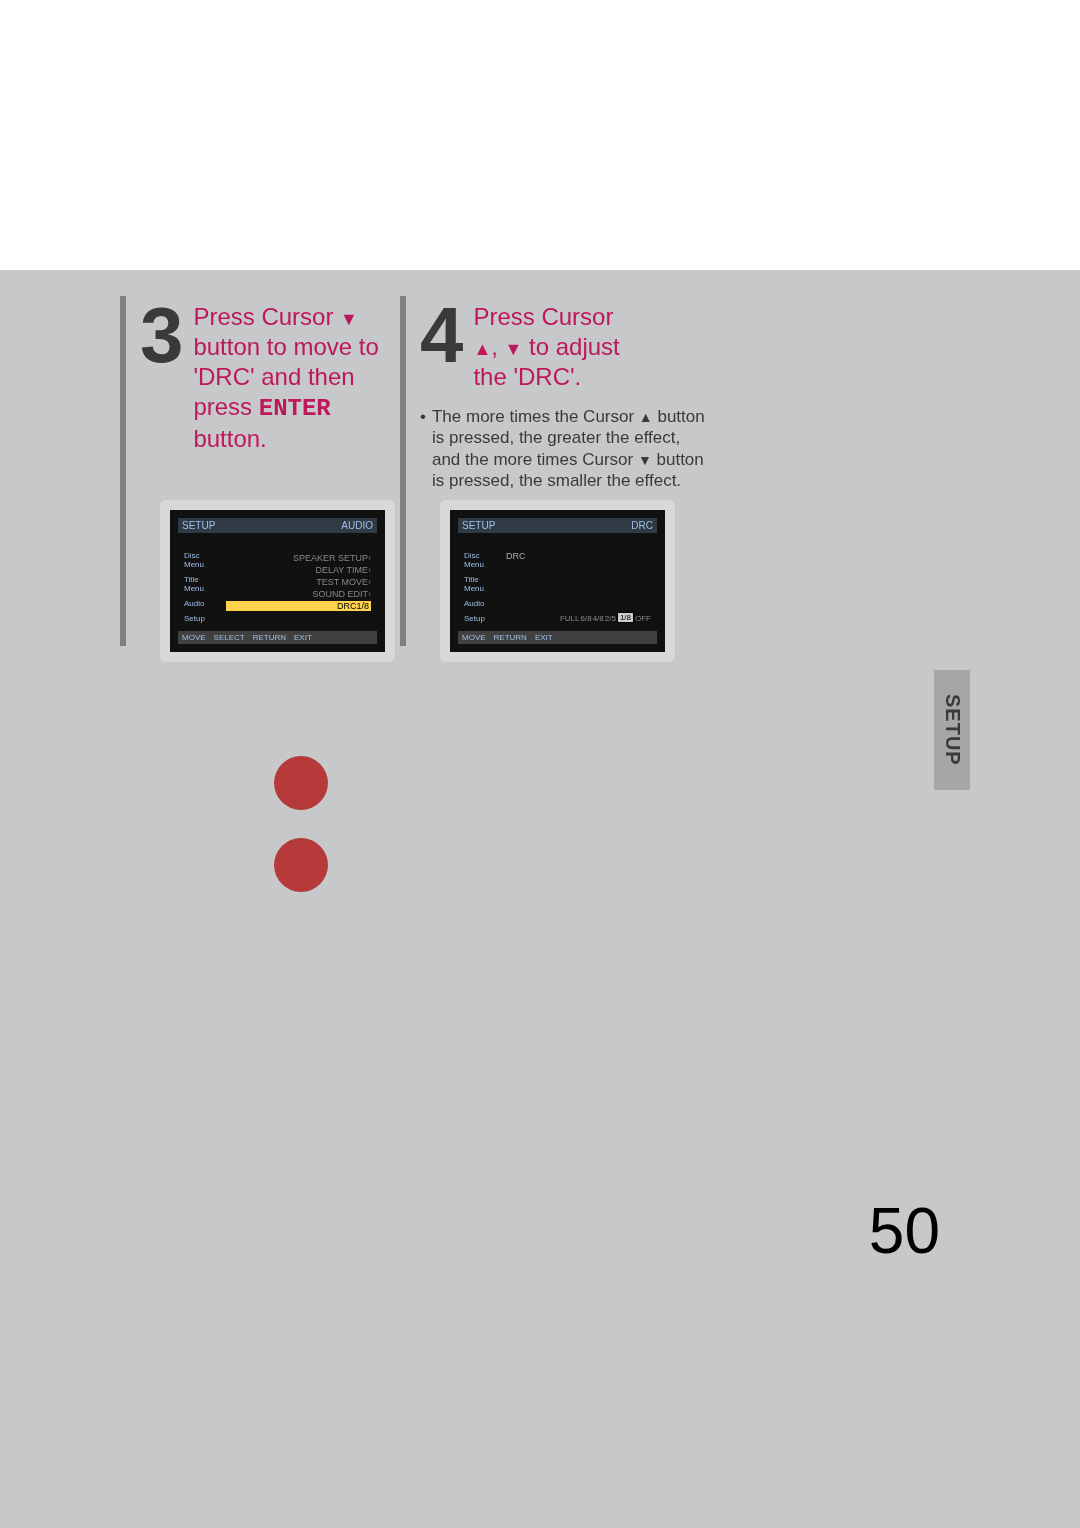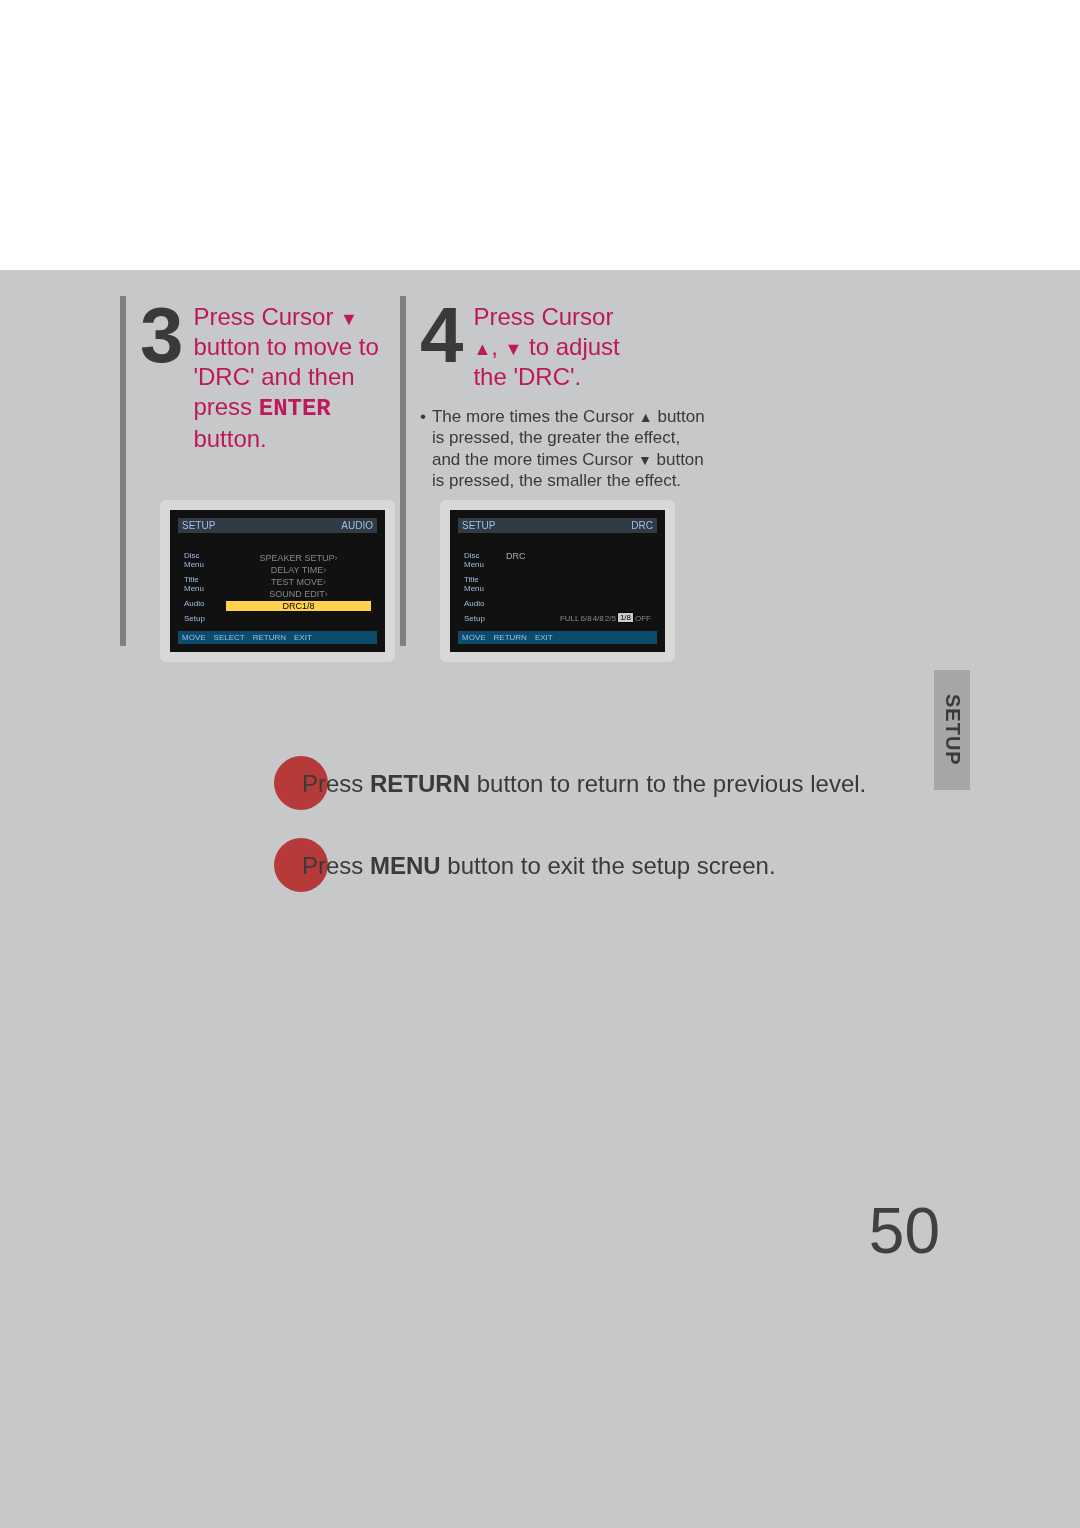--- a/index.html
+++ b/index.html
@@ -18,35 +18,35 @@
 
   .note-block { position: absolute; display: flex; font-size: 17px; color: #3a3a3a; line-height: 1.25; }
   .note-block .bullet { margin-right: 6px; }
   .note-block .arrow-up::after, .note-block .arrow-down::after { font-size: 14px; }
 
   
   .monitor { position: absolute; width: 235px; background: #2b2b2b; border: 10px solid #d8d8d8; border-radius: 6px; box-shadow: inset 0 0 0 3px #7a7a7a; }
   .monitor-inner { background: #111; padding: 8px; color: #aaa; font-size: 10px; font-family: Arial, sans-serif; min-height: 130px; }
   .crt-title { display: flex; justify-content: space-between; font-size: 10px; color: #9fbfe6; background: #303b46; padding: 2px 4px; }
   .crt-body { margin-top: 14px; padding: 4px 6px; }
-  .crt-row { display: flex; justify-content: center; margin: 2px 0; font-size: 9px; color: #888; }
+  .crt-row { display: flex; justify-content: flex-end; margin: 2px 0; font-size: 9px; color: #888; }
   .crt-row.sel { background: #ffd24d; color: #000; padding: 0 2px; }
   .crt-row .right { color: #777; }
-  .crt-footer { background: #0c4a6e; color: #9fbfe6; font-size: 8px; display: flex; gap: 8px; padding: 2px 4px; margin-top: 4px; }
+  .crt-footer { background: #404040; color: #9fbfe6; font-size: 8px; display: flex; gap: 8px; padding: 2px 4px; margin-top: 4px; }
 
   
   .dot { position: absolute; width: 54px; height: 54px; border-radius: 50%; background: #b73a3a; }
   .instr { position: absolute; font-size: 24px; color: #3a3a3a; }
   .instr b { font-weight: 700; }
 
   
   .setup-tab { position: absolute; right: 110px; top: 670px; width: 36px; height: 120px; background: #a6a6a6; display: flex; align-items: center; justify-content: center; }
   .setup-tab span { writing-mode: vertical-rl; text-orientation: mixed; font-weight: 700; font-size: 20px; color: #3a3a3a; letter-spacing: 1px; transform: rotate(0deg); }
 
-  .page-num { position: absolute; right: 140px; bottom: 260px; font-size: 64px; color: #404040; font-weight: 400; }
+  .page-num { position: absolute; right: 140px; bottom: 260px; font-size: 64px; color: #000000; font-weight: 400; }
 </style>
 </head>
 <body>
 
 <div class="page">
   <div class="white-top"></div>
 
   <div class="dark-line" style="left:120px; top:296px; height:350px;"></div>
   <div class="dark-line" style="left:400px; top:296px; height:350px;"></div>
 
@@ -157,23 +157,17 @@
         <span>EXIT</span>
       </div>
     </div>
   </div>
 
   <div class="setup-tab">
     <span>SETUP</span>
   </div>
 
   <div class="dot" style="left:274px; top:756px;"></div>
-  <div class="instr" style="left:302px; top:770px;">
-    <span>Press </span><b>RETURN</b><span> button to return to the previous level.</span>
-  </div>
 
   <div class="dot" style="left:274px; top:838px;"></div>
-  <div class="instr" style="left:302px; top:852px;">
-    <span>Press </span><b>MENU</b><span> button to exit the setup screen.</span>
-  </div>
 
   <div class="page-num">50</div>
 </div>
 
 </body></html>

